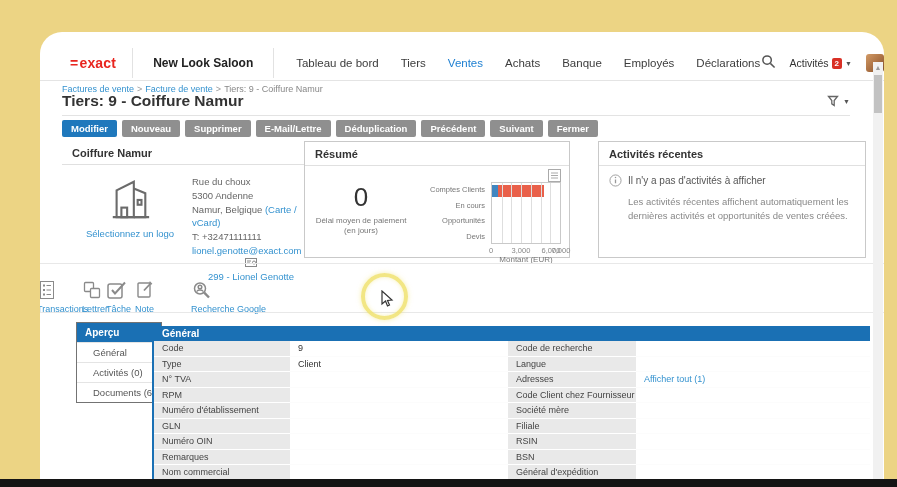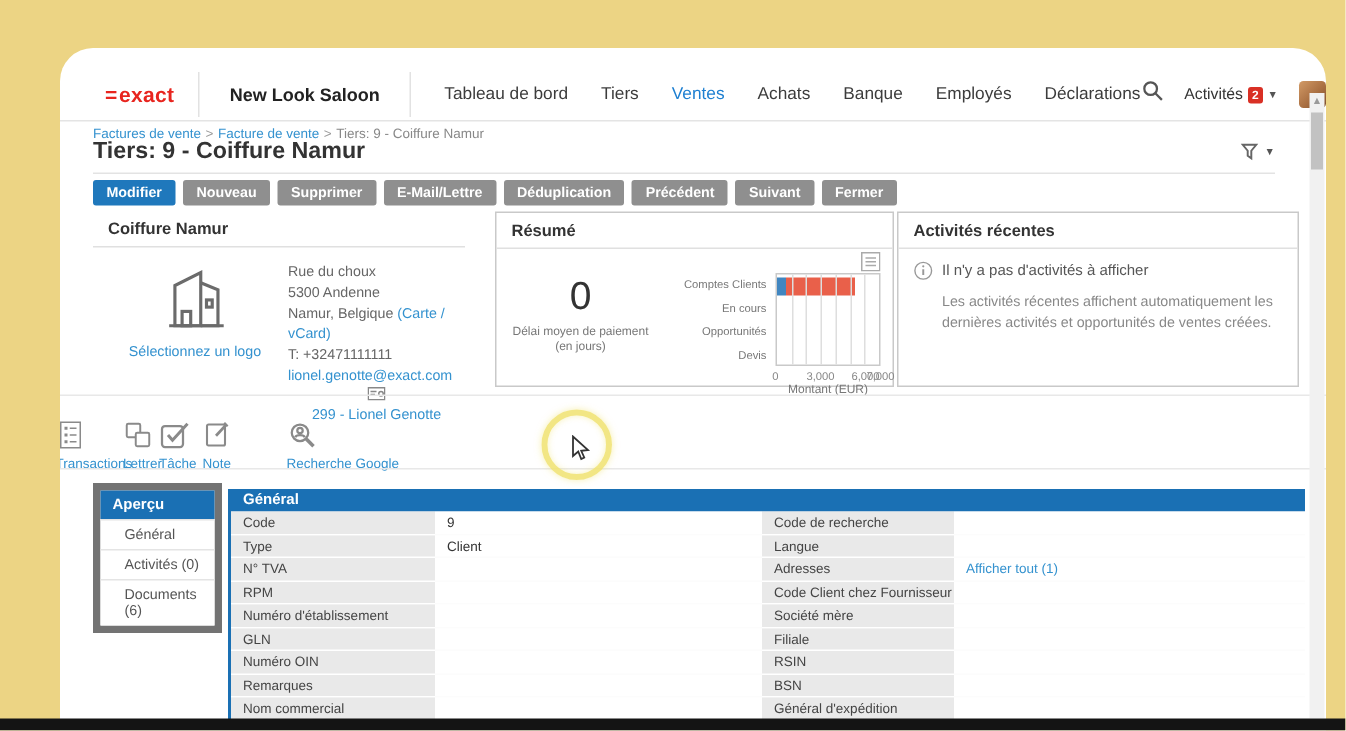--- a/index.html
+++ b/index.html
@@ -47,21 +47,21 @@
   .panel.bordered { border:1px solid #c9c9c9; }
   .panel-header { font-size:11px; font-weight:bold; color:#333; padding:6px 10px 5px; border-bottom:1px solid #e0e0e0; }
   .customer-block { left:22px; width:248px; }
   .customer-body { position:relative; height:92px; }
   .logo-box { position:absolute; left:18px; top:12px; width:100px; text-align:center; }
   .logo-link { font-size:9.5px; color:#3492cf; margin-top:3px; cursor:pointer; }
   .addr { position:absolute; left:130px; top:10px; font-size:9.5px; color:#666; line-height:1.45; }
   .addr .lnk { color:#3492cf; cursor:pointer; }
   .addr .contact-line { display:flex; align-items:center; gap:3px;flex-direction:column; }
 
-  .resume-panel { left:290px; width:266px; }
+  .resume-panel { left:264px; width:266px; }
   .resume-body { position:relative; height:93px; }
   .metric { position:absolute; left:6px; top:16px; width:100px; text-align:center; }
   .metric-value { font-size:26px; color:#333; }
   .metric-label { font-size:8px; color:#777; margin-top:3px; line-height:1.3; }
   .chart-menu { position:absolute; right:8px; top:2px; cursor:pointer; }
   .chart { position:absolute; left:112px; top:16px; right:6px; height:76px; }
   .chart-labels { position:absolute; left:0; top:0; width:72px; }
   .chart-label { height:15.5px; line-height:15.5px; font-size:7.5px; color:#777; text-align:right; padding-right:4px;
                  white-space:nowrap; overflow:hidden; }
   .chart-plot { position:absolute; left:74px; right:2px; top:0; height:62px; border:1px solid #c9c9c9; }
@@ -80,21 +80,21 @@
   .rule-2 { position:absolute; left:0; right:0; top:231px; height:1px; background:#e8e8e8; }
   .rule-3 { position:absolute; left:0; right:0; top:280px; height:1px; background:#e8e8e8; }
 
   
   .actions { position:absolute; left:0; top:236px; height:42px; width:100%; }
   .action-item { position:absolute; top:12px; width:90px; text-align:left; cursor:pointer; }
   .action-item .ico { height:22px; }
   .action-item .lbl { font-size:9px; color:#3492cf; margin-top:2px; white-space:nowrap; }
 
   
-  .sidebar { position:absolute; left:22px; top:290px; width:86px; border:5px solid #737373; }
+  .sidebar { position:absolute; left:36px; top:290px; width:86px; border:1px solid #737373; }
   .sidebar-header { background:#1a70b4; color:#fff; font-size:10px; font-weight:bold; padding:4px 8px; }
   .sidebar-item { font-size:9.5px; color:#555; padding:4px 0 4px 16px; border-top:1px solid #e4e4e4; background:#fff; cursor:pointer; }
 
   .details { position:absolute; left:112px; top:294px; right:14px; bottom:7px; border-left:2px solid #1a70b4; overflow:hidden; }
   .details-header { background:#1a70b4; color:#fff; font-size:10px; font-weight:bold; padding:2px 8px; height:15px; }
   .details-grid { display:grid; grid-template-columns:136px 218px 128px 1fr; }
   .cell { height:15.5px; line-height:15.5px; font-size:9px; padding-left:8px; white-space:nowrap; overflow:hidden; }
   .cell.lbl { background:#e9e9e9; color:#444; border-bottom:1px solid #fff; }
   .cell.val { background:#fff; color:#333; border-bottom:1px solid #fcfcfc; }
   .cell.val .link { color:#3492cf; cursor:pointer; }

